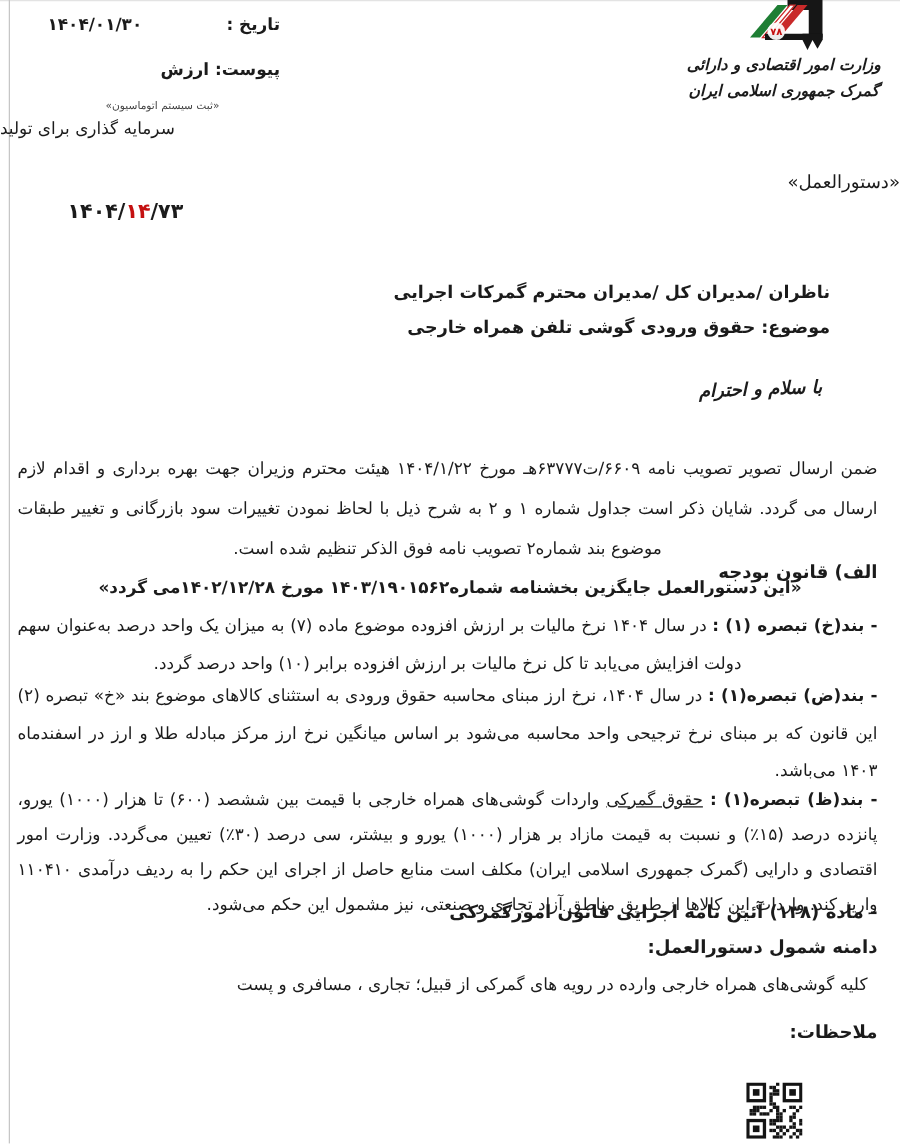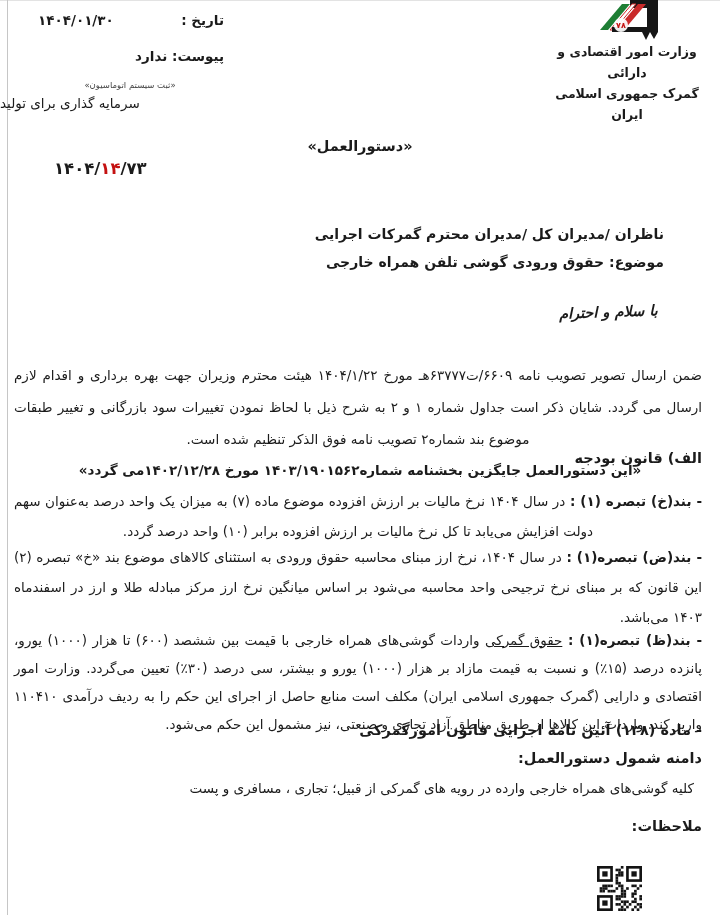--- a/index.html
+++ b/index.html
@@ -12,24 +12,24 @@
   .edge-top{position:absolute;left:0;top:0;width:100%;height:1px;background:#e3e3e3;}
 
   
   .info{position:absolute;left:28px;top:0;width:196px;font-size:13.5px;}
   .info .date-row{position:absolute;top:12px;right:0;width:186px;display:flex;justify-content:space-between;font-weight:600;}
   .info .attach{position:absolute;top:48px;right:0;width:186px;text-align:right;font-weight:600;}
   .info .auto-note{position:absolute;top:80px;right:14px;width:160px;text-align:center;font-size:8.5px;color:#444;}
 
   
   .logo{position:absolute;right:56px;top:0;width:64px;height:40px;}
-  .ministry{position:absolute;right:12px;top:41px;width:162px;text-align:center;font-weight:bold;font-size:12.5px;line-height:21px;}
+  .ministry{position:absolute;right:12px;top:41px;width:162px;text-align:center;font-weight:bold;font-size:12.5px;line-height:21px;font-style:italic;}
 
   .slogan{position:absolute;top:95px;left:0;width:100%;text-align:left;font-size:13.5px;}
-  .doctype{position:absolute;top:138px;left:0;width:100%;text-align:center;font-weight:bold;font-size:14.5px;}
+  .doctype{position:absolute;top:138px;left:0;width:100%;text-align:right;font-weight:normal;font-size:14.5px;}
   .docnum{position:absolute;top:159px;left:54px;direction:ltr;font-weight:bold;font-size:16.5px;letter-spacing:.5px;}
   .docnum .mid{color:#c41111;}
 
   .recipient{position:absolute;top:220px;right:56px;text-align:right;font-weight:bold;font-size:14px;line-height:28px;}
   .greeting{position:absolute;top:304px;right:62px;font-weight:bold;font-style:italic;font-size:14.5px;transform:rotate(-2deg);}
 
   .para{position:absolute;left:14px;right:18px;font-size:13.5px;line-height:32px;text-align:justify;}
   .para.center-last{text-align-last:center;}
   .intro{top:330px;margin-top:29px;}
   .replace{position:absolute;top:423px;left:0;width:100%;text-align:center;font-weight:bold;font-size:13.5px;margin-top:39px;}
@@ -50,21 +50,21 @@
 
 <div class="page">
   <div class="edge-top"></div>
   <div class="edge-left"></div>
 
   <div class="info">
     <div class="date-row">
       <span>تاریخ :</span>
       <span>۱۴۰۴/۰۱/۳۰</span>
     </div>
-    <div class="attach">پیوست: ندارد</div>
+    <div class="attach">پیوست: ارزش</div>
     <div class="auto-note">«ثبت سیستم اتوماسیون»</div>
   </div>
 
   <div class="logo">
     <svg viewBox="0 0 64 40" width="64" height="40" xmlns="http://www.w3.org/2000/svg">
       <polygon points="30,0 58,0 58,30 47,30 47,8 30,8" fill="#161616"></polygon>
       <polygon points="0,30 22,4 30,4 8,30" fill="#1e7e34"></polygon>
       <polygon points="10,30 32,4 36,4 14,30" fill="#ffffff" stroke="#cc2b2b" stroke-width="1"></polygon>
       <polygon points="16,30 38,4 46,4 24,30" fill="#c92a2a"></polygon>
       <rect x="12" y="27" width="46" height="5" fill="#161616"></rect>

